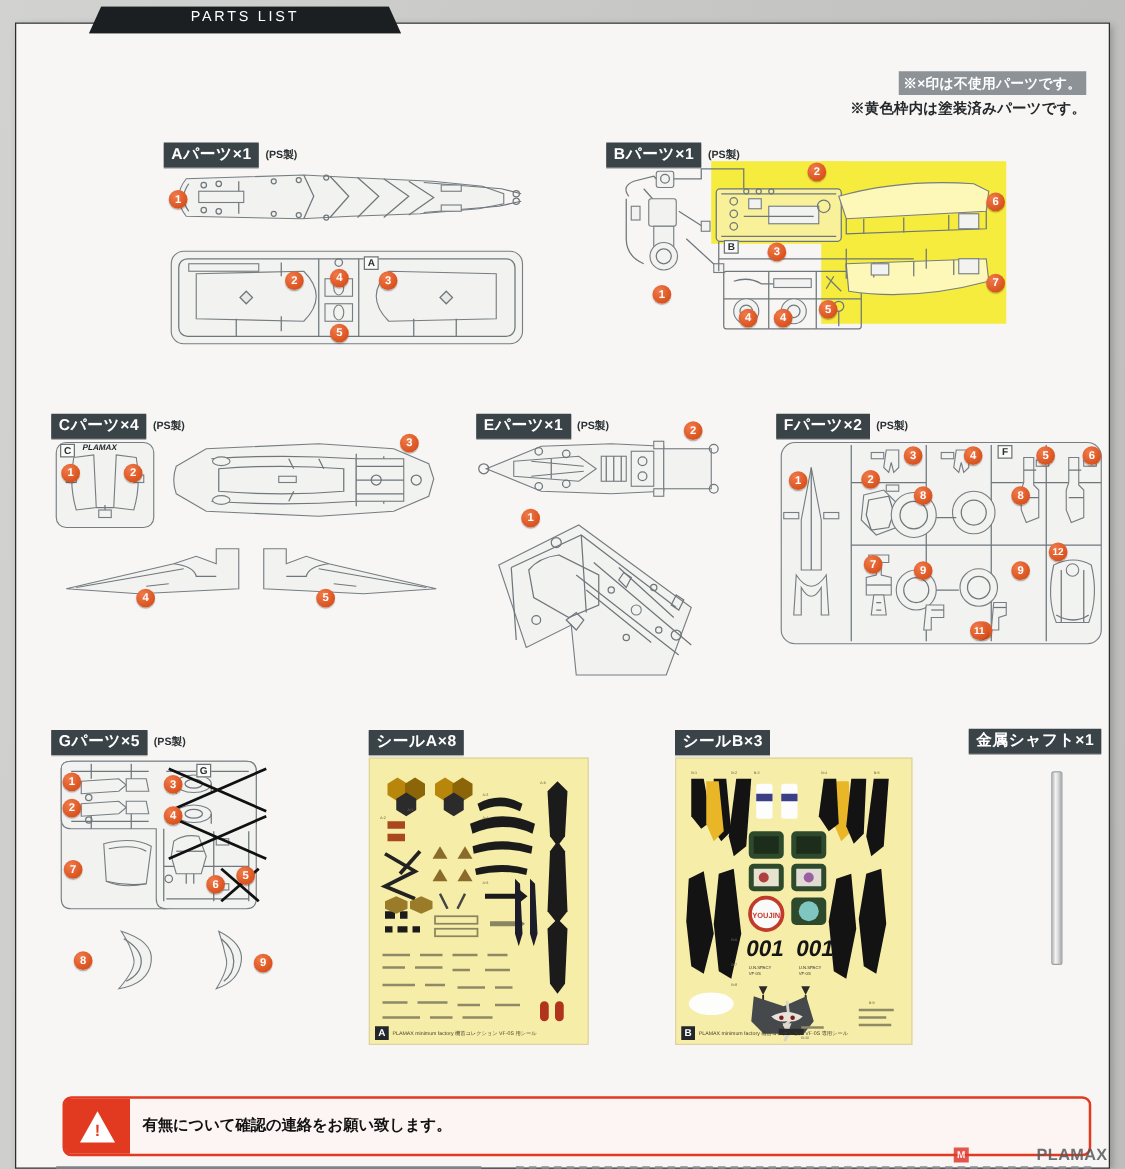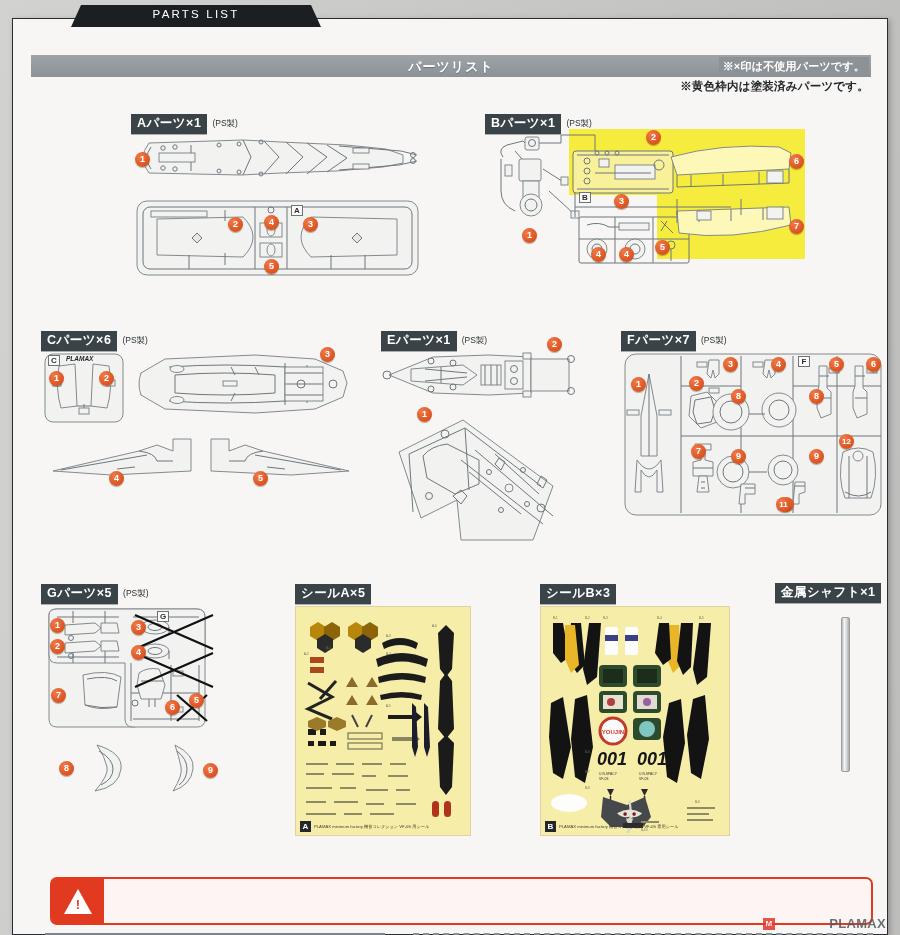--- a/index.html
+++ b/index.html
@@ -52,21 +52,21 @@
   
   .seclabel { position: absolute; white-space: nowrap; }
   .seclabel .badge {
     display: inline-block; background: #3a4348; color: #fff;
     font-size: 12.5px; font-weight: bold; padding: 1px 6px 2px 6px;
     letter-spacing: .5px; vertical-align: middle;
     box-shadow: 0 1px 0 rgba(0,0,0,.3);
   }
   .seclabel .ps {
     display: inline-block; margin-left: 5px; color: #2c3134;
-    font-size: 8.5px; vertical-align: middle; font-weight: normal;
+    font-size: 8.5px; vertical-align: middle; font-weight: bold;
   }
   
   .art { position: absolute; }
   .art svg { display: block; overflow: visible; }
   
   .bub {
     position: absolute; width: 15px; height: 15px; border-radius: 50%;
     background: radial-gradient(circle at 35% 30%, #f07a4a, #d9531f 70%);
     color: #fff; font-size: 9px; font-weight: bold; line-height: 15px;
     text-align: center; box-shadow: 0 1px 1px rgba(0,0,0,.3);
@@ -152,23 +152,20 @@
 <body>
 
 <div id="page">
 
   <div id="sheet">
 
     <div id="tab">
       <div class="lbl">PARTS LIST</div>
     </div>
 
-    <div id="hdrbar">
-      <div class="title">パーツリスト</div>
-    </div>
     <div id="note1">※×印は不使用パーツです。</div>
     <div id="note2">※黄色枠内は塗装済みパーツです。</div>
 
     <div class="seclabel" style="left:118px;top:95px">
       <span class="badge">Aパーツ×1</span><span class="ps">(PS製)</span>
     </div>
     <div class="art" style="left:118px;top:112px">
       <svg width="290" height="145" viewBox="0 0 290 145">
         <g class="ln">
           <path class="lnf" d="M18 12 L112 9 L150 11 L215 14 L255 18 L272 24 L272 32 L252 36 L205 40 L150 42 L110 44 L18 42 Q6 27 18 12 Z"></path>
@@ -293,21 +290,21 @@
     <div class="bub" style="left:633px;top:111px">2</div>
     <div class="bub" style="left:601px;top:175px">3</div>
     <div class="bub" style="left:578px;top:228px">4</div>
     <div class="bub" style="left:606px;top:228px">4</div>
     <div class="bub" style="left:642px;top:221px">5</div>
     <div class="bub" style="left:776px;top:135px">6</div>
     <div class="bub" style="left:776px;top:200px">7</div>
     <div class="ltag" style="left:566px;top:173px">B</div>
 
     <div class="seclabel" style="left:28px;top:312px">
-      <span class="badge">Cパーツ×6</span><span class="ps">(PS製)</span>
+      <span class="badge">Cパーツ×4</span><span class="ps">(PS製)</span>
     </div>
     <div class="art" style="left:30px;top:333px">
       <svg width="82" height="72" viewBox="0 0 82 72">
         <g class="ln">
           <rect x="2" y="2" width="78" height="68" rx="8" class="lnf"></rect>
           <path class="lnf" d="M16 14 L32 12 L34 54 L18 56 Q12 36 16 14 Z"></path>
           <path class="lnf" d="M66 14 L50 12 L48 54 L64 56 Q70 36 66 14 Z"></path>
           <path d="M34 54 L48 54 M41 52 L41 62"></path>
           <rect x="36" y="56" width="10" height="6" class="lnf"></rect>
           <rect x="10" y="28" width="8" height="6" class="lnf"></rect>
@@ -402,21 +399,21 @@
           <circle cx="98" cy="58" r="2.5"></circle>
             <circle cx="136" cy="90" r="2.5"></circle>
           <circle cx="110" cy="96" r="2.5"></circle>
             <circle cx="132" cy="56" r="2.5"></circle>
         </g>
       </svg>
     </div>
     <div class="bub" style="left:404px;top:388px">1</div>
 
     <div class="seclabel" style="left:608px;top:312px">
-      <span class="badge">Fパーツ×7</span><span class="ps">(PS製)</span>
+      <span class="badge">Fパーツ×2</span><span class="ps">(PS製)</span>
     </div>
     <div class="art" style="left:610px;top:333px">
       <svg width="260" height="165" viewBox="0 0 260 165">
         <g class="ln">
           <rect x="2" y="2" width="256" height="161" rx="11" class="lnf"></rect>
           <path d="M58 4 L58 161 M118 4 L118 161 M170 4 L170 161 M214 4 L214 161 M58 84 L258 84 M58 34 L118 34 M170 34 L258 34"></path>
 
           <path class="lnf" d="M26 22 L34 64 L34 104 L18 104 L18 64 Z"></path>
           <path d="M26 22 L26 104"></path>
           <path class="lnf" d="M14 108 Q26 126 38 108 L40 140 L34 140 L34 118 Q26 132 18 118 L18 140 L12 140 Z"></path>
@@ -560,21 +557,21 @@
       <svg width="44" height="50" viewBox="0 0 44 50">
         <g class="ln">
           <path class="lnf" d="M14 2 Q34 12 32 26 Q30 42 12 48 Q22 32 20 24 Q18 14 14 2 Z"></path>
           <path d="M16 8 Q26 16 26 26 Q26 36 18 42"></path>
         </g>
       </svg>
     </div>
     <div class="bub" style="left:190px;top:744px">9</div>
 
     <div class="seclabel" style="left:282px;top:565px">
-      <span class="badge">シールA×5</span>
+      <span class="badge">シールA×8</span>
     </div>
     <div class="decal" style="left:282px;top:587px;width:176px;height:230px">
       <svg width="176" height="230" viewBox="0 0 176 230" style="display:block">
         <g fill="#1b1b1b">
 
           <g transform="translate(14,14)">
             <path d="M0 6 l8 -5 l8 5 l0 9 l-8 5 l-8 -5 z" fill="#b8860b"></path>
             <path d="M14 6 l8 -5 l8 5 l0 9 l-8 5 l-8 -5 z" fill="#8b6508"></path>
             <path d="M7 18 l8 -5 l8 5 l0 9 l-8 5 l-8 -5 z" fill="#2b2b2b"></path>
           </g>
@@ -770,20 +767,21 @@
     <div class="seclabel" style="left:762px;top:564px">
       <span class="badge">金属シャフト×1</span>
     </div>
     <div id="shaft"></div>
 
     <div id="warn">
       <div class="redbox">
         <div class="tri"></div>
       </div>
       <div class="txt">
+        <div>有無について確認の連絡をお願い致します。</div>
       </div>
     </div>
 
     <div id="botgray">
       
     </div>
     <div id="botdash"></div>
 
   </div>
 

